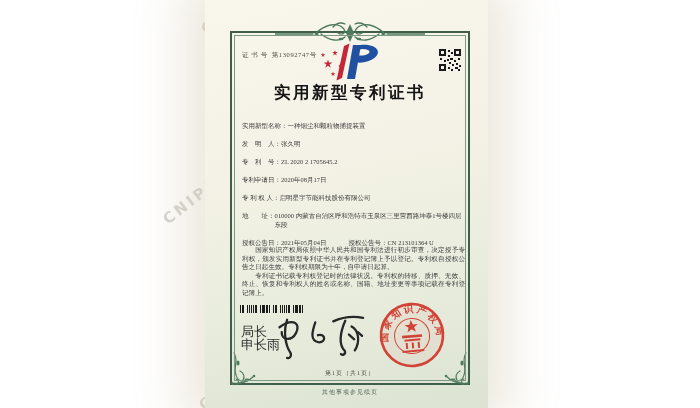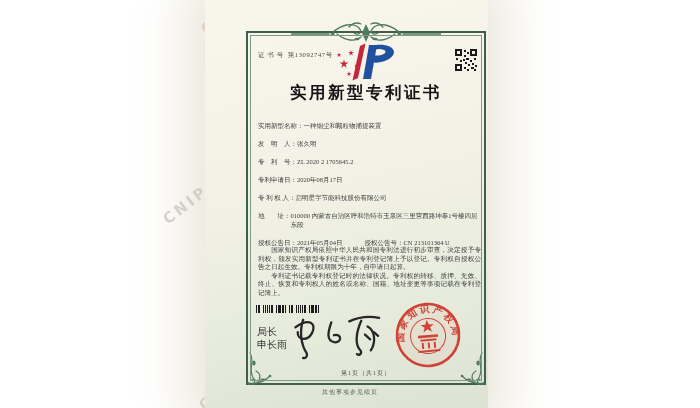--- a/index.html
+++ b/index.html
@@ -4,21 +4,21 @@
 <style>
   html,body{margin:0;padding:0;background:#fff;}
   .canvas{position:relative;width:700px;height:408px;background:#fff;overflow:hidden;
           font-family:"Liberation Serif","DejaVu Serif",serif;}
   
   .paper{position:absolute;left:205px;top:0;width:283px;height:408px;
          background:linear-gradient(168deg,var(--paper_top,#f9f6ec) 0%,#f4f2e6 38%,#e9edde 68%,var(--paper_bottom,#dce3d3) 100%);
          box-shadow:0 0 48px 20px rgba(214,205,180,.48);}
   
   .frame{position:absolute;left:25px;top:31px;width:240px;height:354px;
-         border:2px solid var(--frame_green,#3f5f4c);box-sizing:border-box;margin-left:16px;}
+         border:2px solid var(--frame_green,#3f5f4c);box-sizing:border-box;}
   .frame::after{content:"";position:absolute;left:2px;top:2px;right:2px;bottom:2px;
          border:1px solid var(--frame_inner_green,#7d9a85);pointer-events:none;}
   
   .wm{position:absolute;font-family:"DejaVu Sans","Liberation Sans",sans-serif;font-weight:bold;
       font-size:15px;letter-spacing:3px;color:rgba(150,148,138,.42);transform:rotate(-38deg);white-space:nowrap;}
   .wm.pink{color:rgba(205,162,152,.48);}
   .wm.small{font-size:13px;color:rgba(150,148,138,.30);}
   
   .cert-no{position:absolute;left:10px;top:18px;font-size:6.5px;letter-spacing:.6px;color:#4a4a42;}
   .cert-no .num{margin-left:4px;}
@@ -33,21 +33,21 @@
   .frow .val{flex:1;}
   .grant{display:flex;margin-top:0;}
   .grant .pair2{margin-left:22px;}
   
   .paras{position:absolute;left:10px;top:213px;width:223px;font-size:6.6px;line-height:8.6px;
          text-align:justify;color:#3e3e3e;}
   .paras p{margin:0;text-indent:2em;}
   
   .barcode{position:absolute;left:8px;top:272px;width:66px;height:8px;
      background:repeating-linear-gradient(90deg,#1c1c1c 0 1.2px,transparent 1.2px 2.2px,#1c1c1c 2.2px 3.8px,transparent 3.8px 4.6px,#1c1c1c 4.6px 5.1px,transparent 5.1px 6.6px);}
-  .director{position:absolute;left:9px;top:292px;font-size:10px;color:#2e2e2e;line-height:13px;}
+  .director{position:absolute;left:9px;top:292px;font-size:13px;color:#2e2e2e;line-height:13px;}
   .sig{position:absolute;left:40px;top:278px;}
   .seal{position:absolute;left:146px;top:268px;transform:rotate(-5deg);opacity:.93;}
   .page-footer{position:absolute;left:0;top:336px;width:100%;text-align:center;font-size:6px;
          letter-spacing:1px;color:#4a4a42;}
   .bottom-note{position:absolute;left:25px;top:388px;width:240px;text-align:center;font-size:6px;
          letter-spacing:1px;color:#55695a;}
   .orn-top{position:absolute;left:50%;top:-13px;transform:translateX(-50%);background:transparent;}
   .orn-corner{position:absolute;bottom:-2px;width:34px;height:34px;}
   .orn-corner.bl{left:-2px;}
   .orn-corner.br{right:-2px;transform:scaleX(-1);}

